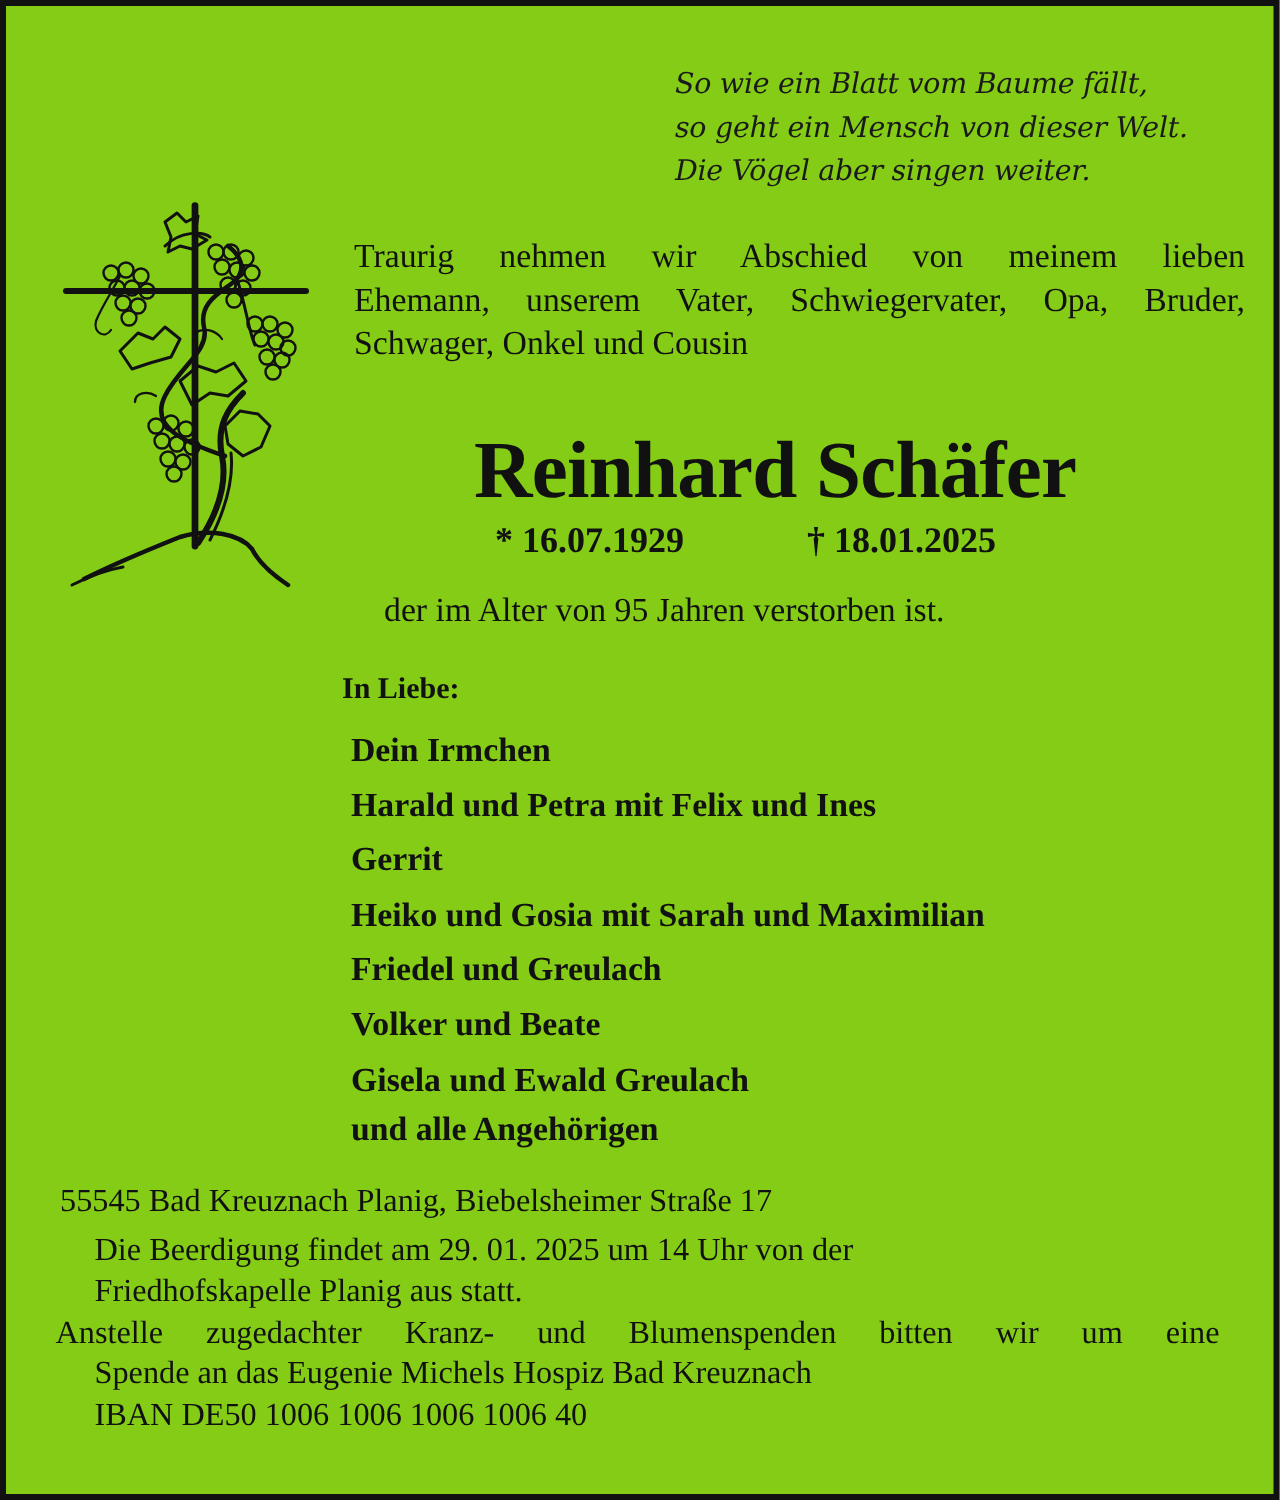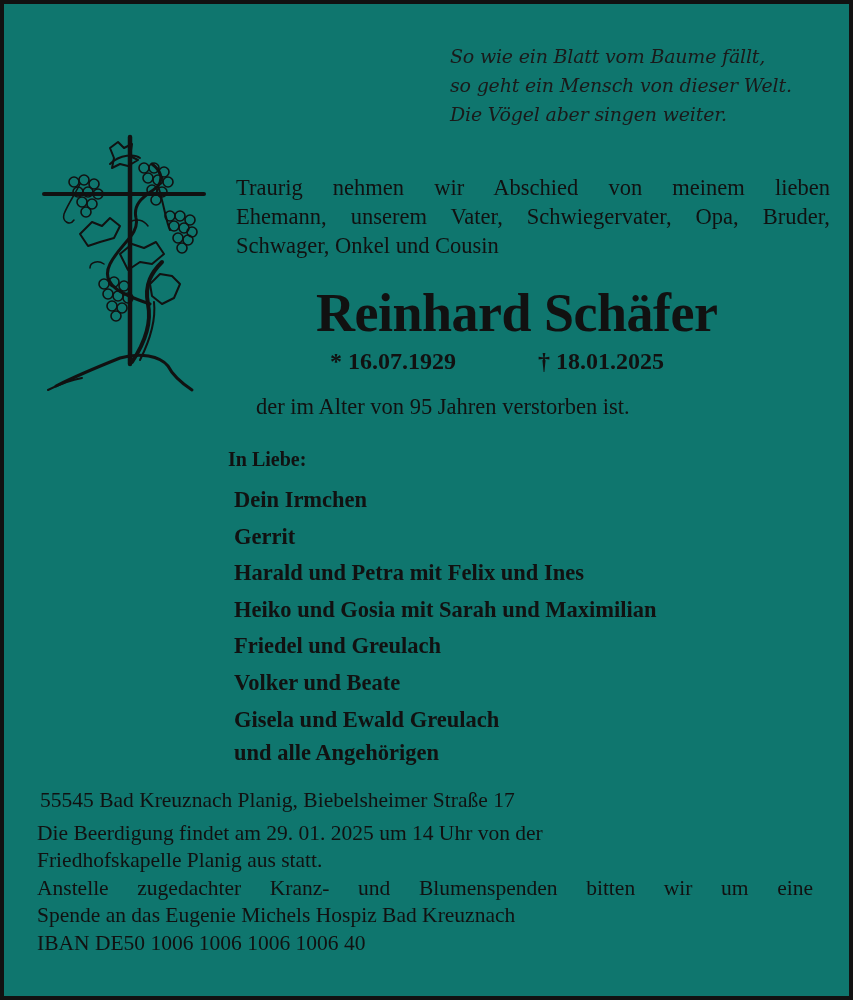--- a/index.html
+++ b/index.html
@@ -1,32 +1,32 @@
 <!DOCTYPE html>
 <html><head>
   <meta charset="utf-8">
   <style>
     html, body { margin: 0; padding: 0; background: #ffffff; }
     body { width: 853px; height: 1000px; position: relative; overflow: hidden; }
     .frame {
       position: absolute; left: 0; top: 0; width: 853px; height: 1000px;
       box-sizing: border-box; border: 4px solid #111111; border-top-width: 4px;
-      background: #0f766e;
+      background: #84cc16;
     }
     .serif { font-family: "Liberation Serif", "DejaVu Serif", serif; color: #111; }
     .poem {
       position: absolute; left: 446px; top: 38px; width: 380px;
       font-family: "DejaVu Serif", "Liberation Serif", serif;
       font-style: italic; font-size: 19px; line-height: 29px; color: #1a1a1a;
       letter-spacing: -0.2px;
     }
     .poem div { white-space: nowrap; }
     .emblem { position: absolute; left: 36px; top: 130px; width: 180px; height: 265px; }
     .intro {
-      position: absolute; left: 232px; top: 169px; width: 594px;
+      position: absolute; left: 232px; top: 152px; width: 594px;
       font-size: 22.5px; line-height: 29px; text-align: justify; text-align-last: left;
     }
     .intro .l1, .intro .l2 { text-align: justify; text-align-last: justify; }
     .intro .l3 { text-align: left; }
     .name {
       position: absolute; left: 312px; top: 278px; width: 440px;
       font-size: 54px; font-weight: bold; line-height: 62px; letter-spacing: -0.5px;
       white-space: nowrap;
     }
     .dates {
@@ -43,21 +43,21 @@
     }
     .mourners {
       position: absolute; left: 230px; top: 478px; font-size: 22.5px; font-weight: bold;
     }
     .mourners div { line-height: 36.6px; white-space: nowrap; }
     .mourners div.tight { line-height: 29px; }
     .footer {
       position: absolute; left: 33px; top: 783px; width: 776px; font-size: 21.5px; line-height: 27.5px;
     }
     .footer .addr { margin-left: 3px; margin-bottom: 5px; white-space: nowrap; }
-    .footer .row { white-space: nowrap; }
+    .footer .row { white-space: nowrap; margin-left: 26px; }
     .footer .just { text-align: justify; text-align-last: justify; white-space: normal; }
   </style>
 </head>
 <body>
 
 <div class="frame">
 
   <div class="poem">
     <div>So wie ein Blatt vom Baume fällt,</div>
     <div>so geht ein Mensch von dieser Welt.</div>
@@ -141,22 +141,22 @@
   </div>
 
   <div class="name serif">Reinhard Schäfer</div>
   <div class="dates birth serif">* 16.07.1929</div>
   <div class="dates death serif">† 18.01.2025</div>
   <div class="age serif">der im Alter von 95 Jahren verstorben ist.</div>
 
   <div class="inliebe serif">In Liebe:</div>
   <div class="mourners serif">
     <div>Dein Irmchen</div>
+    <div>Harald und Petra mit Felix und Ines</div>
     <div>Gerrit</div>
-    <div>Harald und Petra mit Felix und Ines</div>
     <div>Heiko und Gosia mit Sarah und Maximilian</div>
     <div>Friedel und Greulach</div>
     <div>Volker und Beate</div>
     <div>Gisela und Ewald Greulach</div>
     <div class="tight">und alle Angehörigen</div>
   </div>
 
   <div class="footer serif">
     <div class="addr">55545 Bad Kreuznach Planig, Biebelsheimer Straße 17</div>
     <div class="row">Die Beerdigung findet am 29. 01. 2025 um 14 Uhr von der</div>

